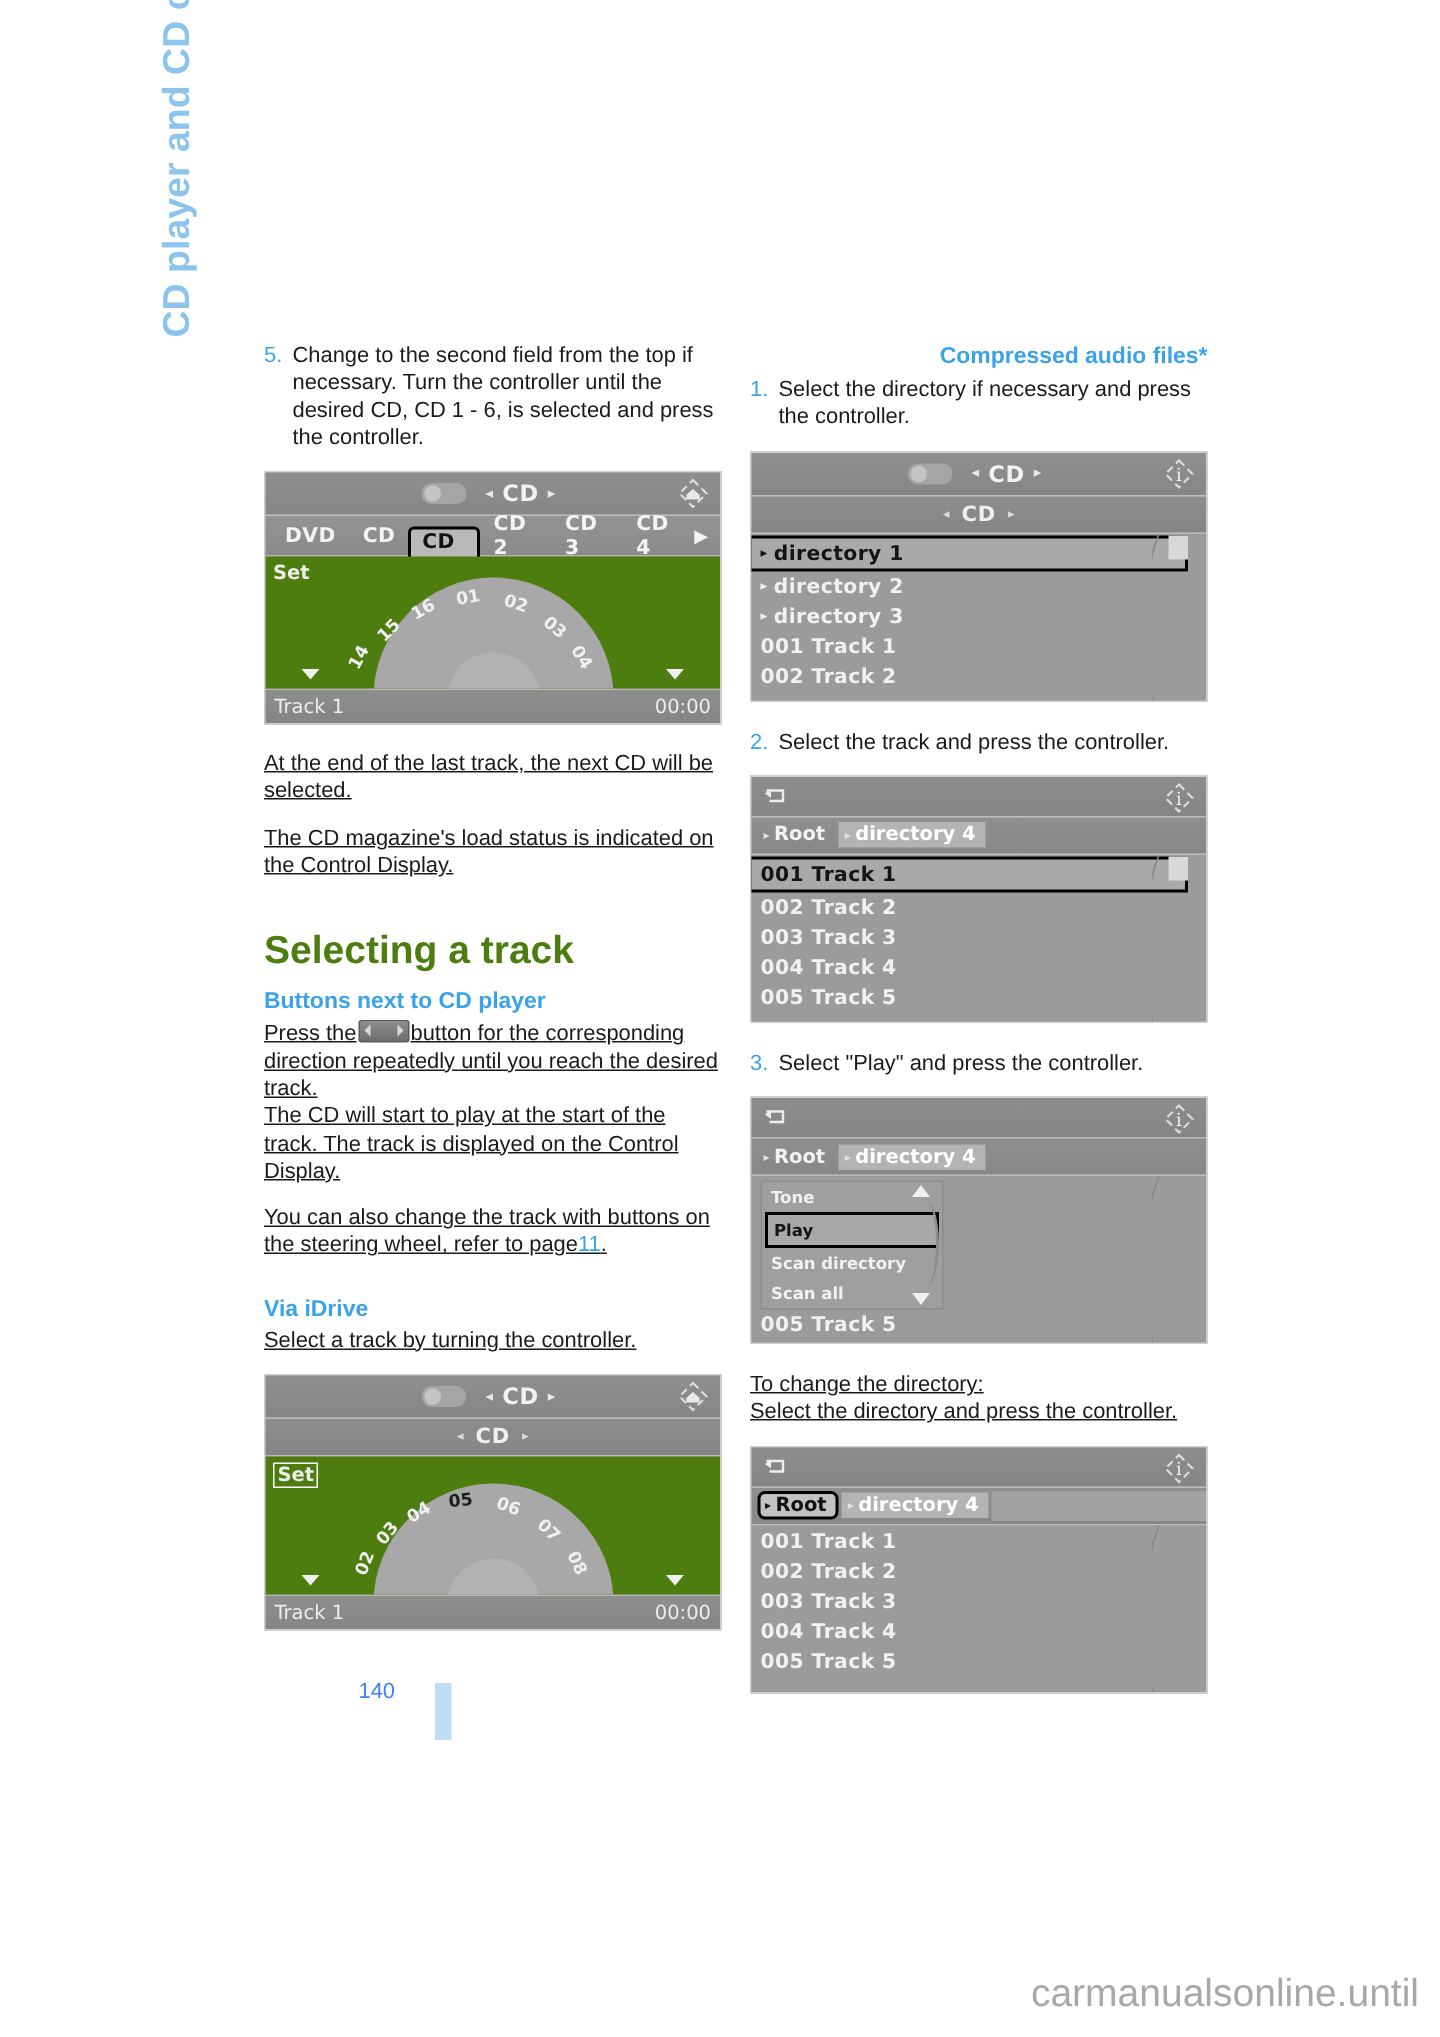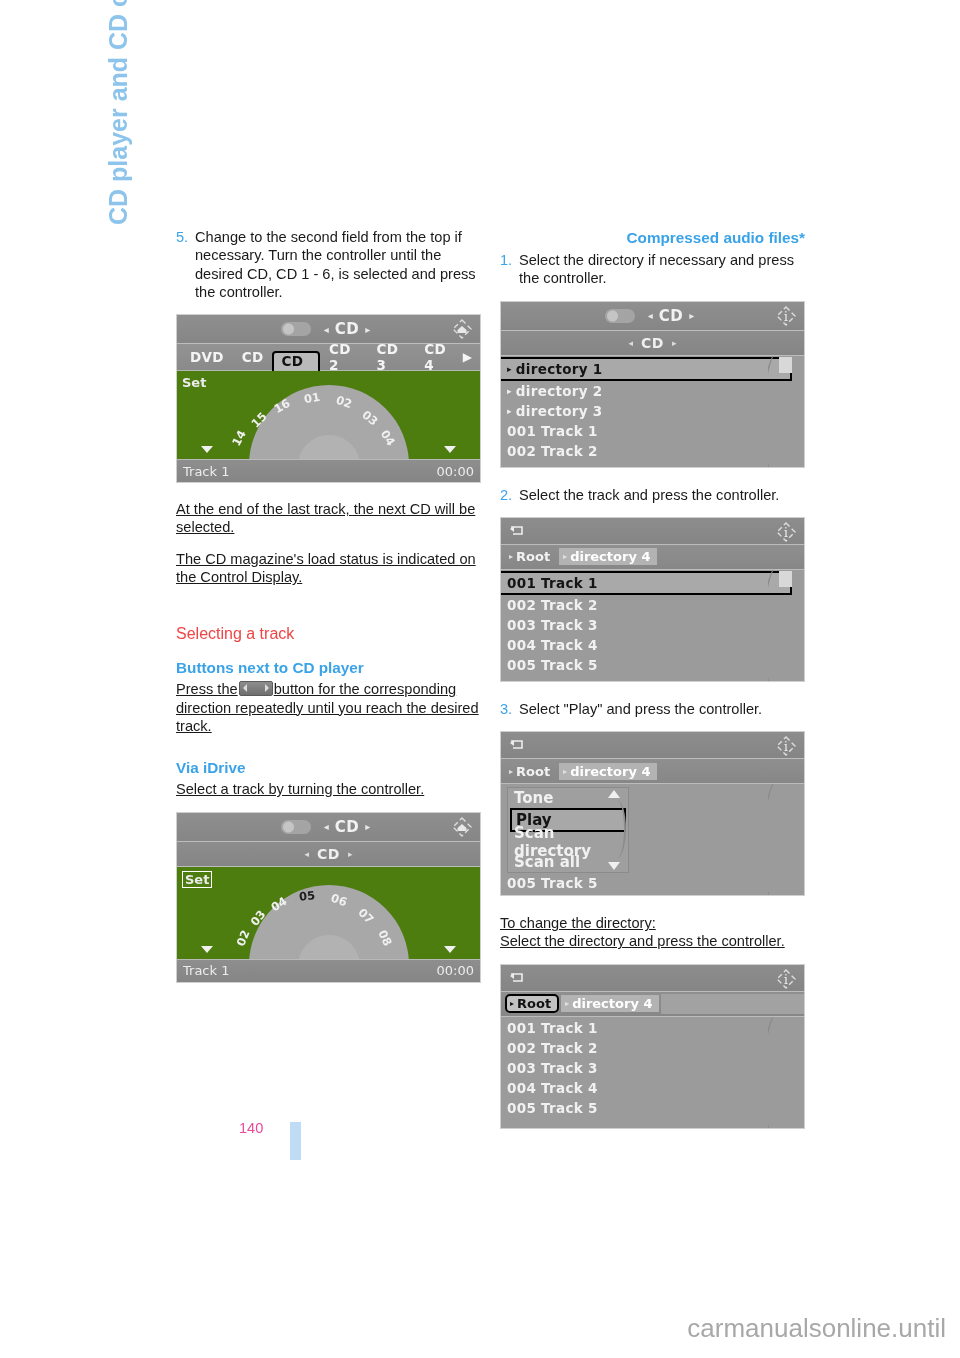--- a/index.html
+++ b/index.html
@@ -20,21 +20,21 @@
   }
 
   
   .col { position:absolute; top:228px; width:305px; }
   .col-left  { left:176px; }
   .col-right { left:500px; }
 
   
   p { margin:0 0 13px 0; font-size:14.6px; line-height:18.3px; color:#1a1a1a;text-decoration:underline; }
   p.tight { margin-bottom:0; }
-  .h1 { color:#ef4444; font-size:16px; font-weight:normal; margin:0 0 12px 0; line-height:25px; }
+  .h1 { color:#4d7c0f; font-size:26px; font-weight:bold; margin:0 0 12px 0; line-height:25px; }
   .h2 { color:#3aa3e8; font-size:15.3px; font-weight:bold; margin:0 0 3px 0; line-height:19px; }
   .h2.rt { margin-bottom:4px;text-align:right; }
   .pglink { color:#3aa3e8; }
 
   
   .step { display:flex; margin:0 0 13px 0; }
   .step .num { color:#3aa3e8; font-size:14.6px; line-height:18.3px; width:19px; flex:none; font-weight:normal; }
   .step .body { font-size:14.6px; line-height:18.3px; color:#1a1a1a; }
 
   
@@ -195,41 +195,41 @@
     background:#d8d8d8;
   }
 
   
   .popup {
     position:absolute; left:6px; top:3px; width:120px;
     background:#9f9f9f; border:1px solid #8b8b8b;
   }
   .popup .pitem {
     height:20px; display:flex; align-items:center; padding-left:6px;
-    font-size:15px; font-weight:bold; color:#f1f1f1;
+    font-size:11px; font-weight:bold; color:#f1f1f1;
   }
   .popup .pitem.sel {
     background:#a8a8a8; border:2px solid #000; color:#141414;
     margin:0 2px; padding-left:4px;
   }
   .popup .upc, .popup .dnc {
     position:absolute; right:8px; width:0;height:0;
     border-left:6px solid transparent; border-right:6px solid transparent;
   }
   .popup .upc { top:2px; border-bottom:8px solid #f0f0f0; }
   .popup .dnc { bottom:2px; border-top:8px solid #f0f0f0; }
   .popup .pscroll {
     position:absolute; right:2px; top:12px; width:16px; height:58px;
     border-right:2px solid #8c8c8c; border-radius:0 50% 50% 0;
   }
 
   
   .pagenum {
     position:absolute; left:239px; top:1120px;
-    font-size:14.6px; color:#ec4899;
+    font-size:14.6px; color:#3b82f6;
   }
   .pagemark {
     position:absolute; left:290px; top:1122px;
     width:11px; height:38px; background:#bfdcf4;
   }
   .watermark {
     position:absolute; right:14px; bottom:14px;
     font-size:26px; color:#a8a8a8; letter-spacing:0px;
   }
 </style>
@@ -294,23 +294,25 @@
   <p>The CD magazine's load status is indicated on the Control Display.</p>
 
   <div style="height:22px"></div>
 
   <div class="h1">Selecting a track</div>
 
   <div class="h2">Buttons next to CD player</div>
 
   <p class="tight"><span>Press the</span><span class="rocker"><i class="l"></i><i class="r"></i></span><span>button for the corresponding direction repeatedly until you reach the desired track.</span></p>
 
+  <p class="tight">The CD will start to play at the start of the track. The track is displayed on the Control Display.</p>
 
   <div style="height:13px"></div>
 
+  <p><span>You can also change the track with buttons on the steering wheel, refer to page</span><span class="pglink">11</span><span>.</span></p>
 
   <div style="height:10px"></div>
 
   <div class="h2">Via iDrive</div>
   <p>Select a track by turning the controller.</p>
 
   <div class="shot">
     <div class="topbar">
       <span class="disc"></span>
       <span class="arrw">◂</span>

